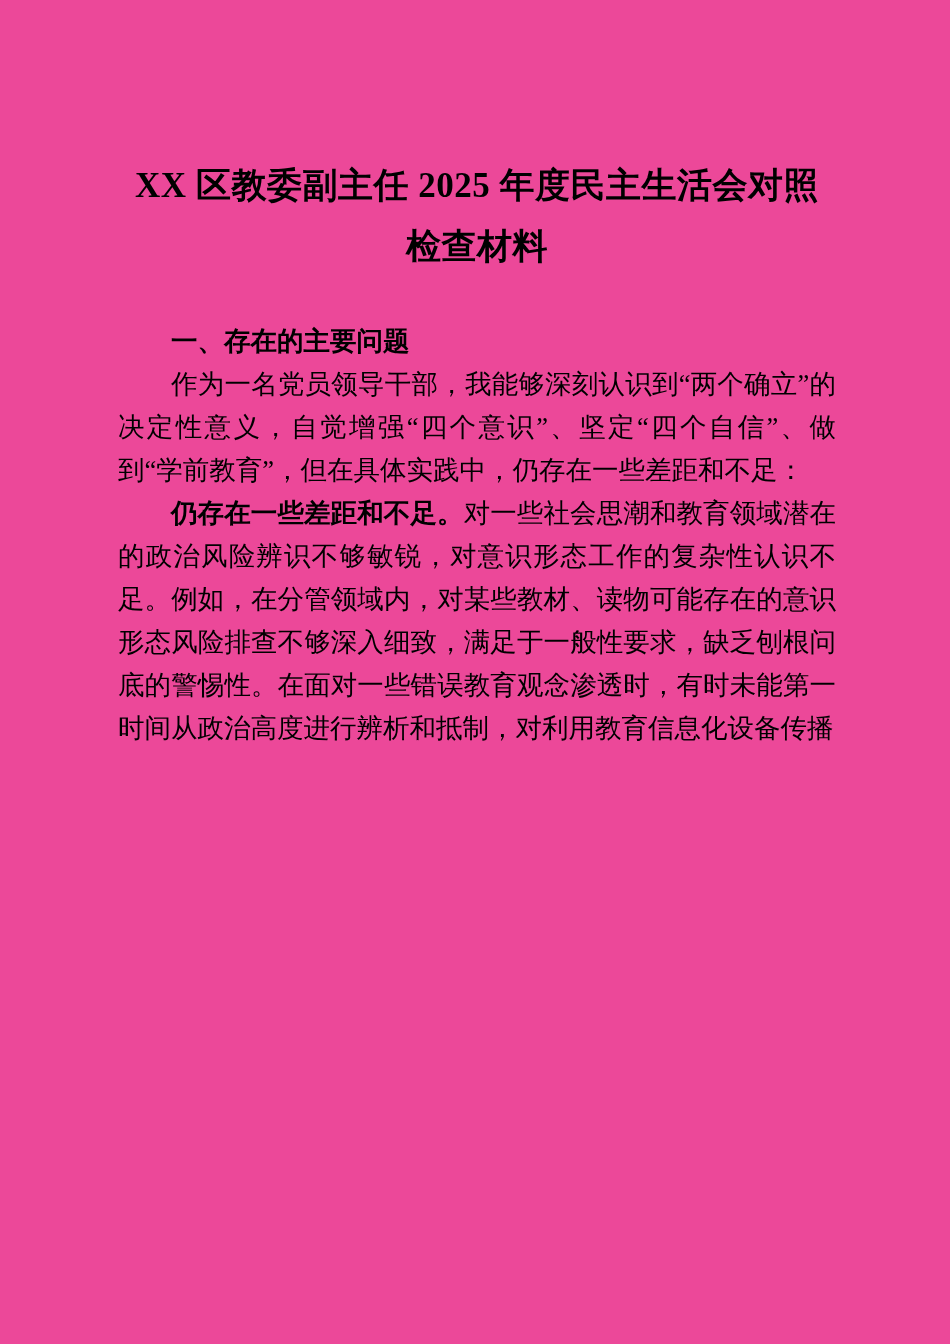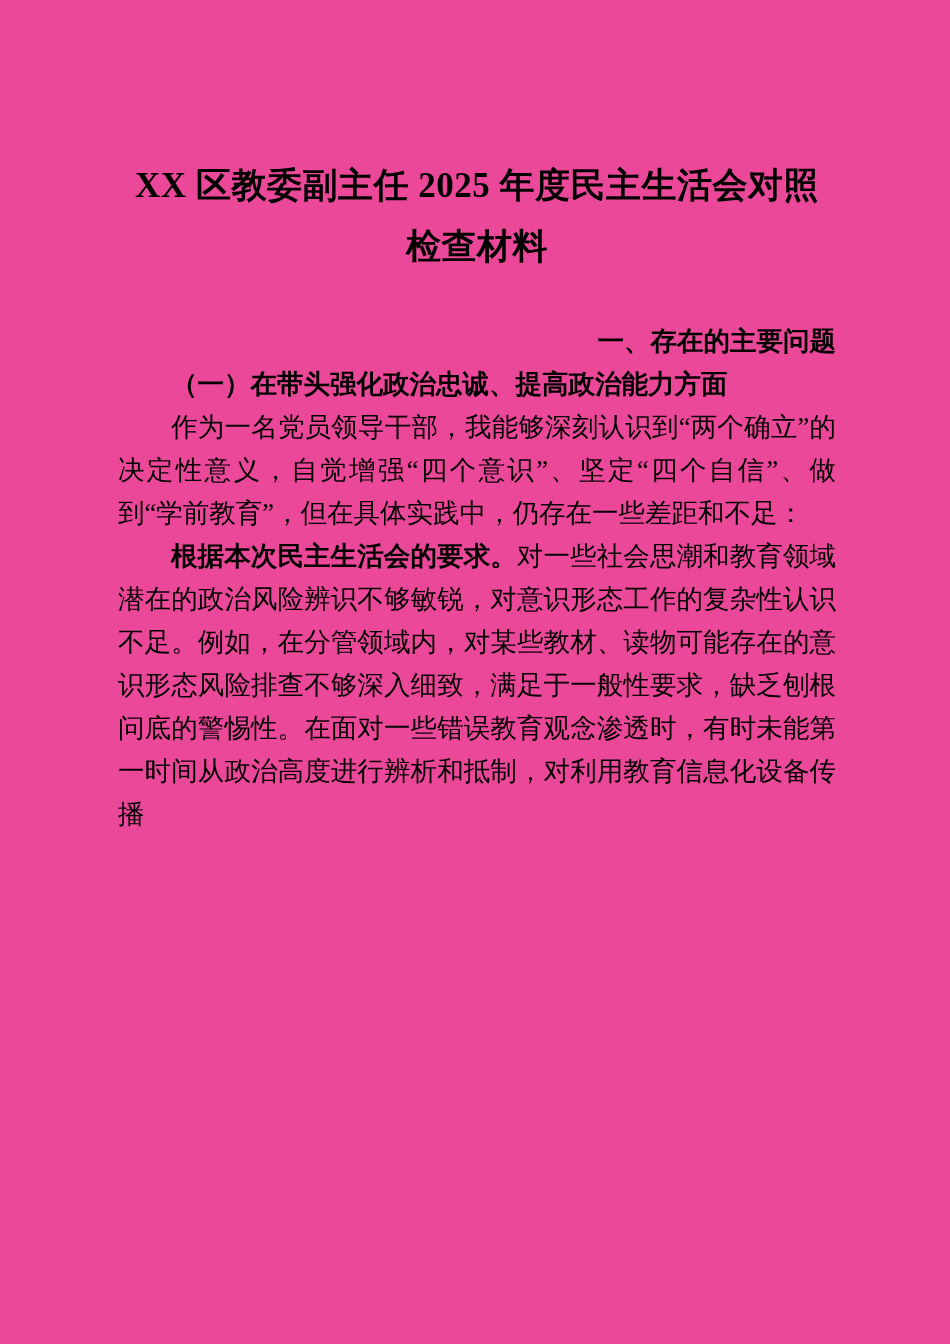--- a/index.html
+++ b/index.html
@@ -37,21 +37,20 @@
     text-indent: 2em;
     word-break: break-all;
   }
   .heading-black {
     margin: 14px 0 0 0;
     font-family: "Liberation Sans", sans-serif;
     font-size: 26.5px;
     line-height: 43px;
     font-weight: bold;
     text-indent: 2em;
-    text-align: right;
   }
   .heading-kai {
     margin: 0;
     font-family: "Liberation Serif", serif;
     font-size: 26.5px;
     line-height: 43px;
     font-weight: bold;
     text-indent: 2em;
   }
   .bold-lead {
@@ -61,19 +60,18 @@
 </head>
 <body>
 
 <div class="page">
 
   <h1 class="doc-title">XX 区教委副主任 2025 年度民主生活会对照检查材料</h1>
 
 
   <h2 class="heading-black">一、存在的主要问题</h2>
 
-  <h3 class="heading-kai">（一）在带头强化政治忠诚、提高政治能力方面</h3>
 
   <p class="body-para">作为一名党员领导干部，我能够深刻认识到“两个确立”的决定性意义，自觉增强“四个意识”、坚定“四个自信”、做到“学前教育”，但在具体实践中，仍存在一些差距和不足：</p>
 
-  <p class="body-para"><span class="bold-lead">根据本次民主生活会的要求。</span><span>对一些社会思潮和教育领域潜在的政治风险辨识不够敏锐，对意识形态工作的复杂性认识不足。例如，在分管领域内，对某些教材、读物可能存在的意识形态风险排查不够深入细致，满足于一般性要求，缺乏刨根问底的警惕性。在面对一些错误教育观念渗透时，有时未能第一时间从政治高度进行辨析和抵制，对利用教育信息化设备传播</span></p>
+  <p class="body-para"><span class="bold-lead">仍存在一些差距和不足。</span><span>对一些社会思潮和教育领域潜在的政治风险辨识不够敏锐，对意识形态工作的复杂性认识不足。例如，在分管领域内，对某些教材、读物可能存在的意识形态风险排查不够深入细致，满足于一般性要求，缺乏刨根问底的警惕性。在面对一些错误教育观念渗透时，有时未能第一时间从政治高度进行辨析和抵制，对利用教育信息化设备传播</span></p>
 
 </div>
 
 </body></html>

